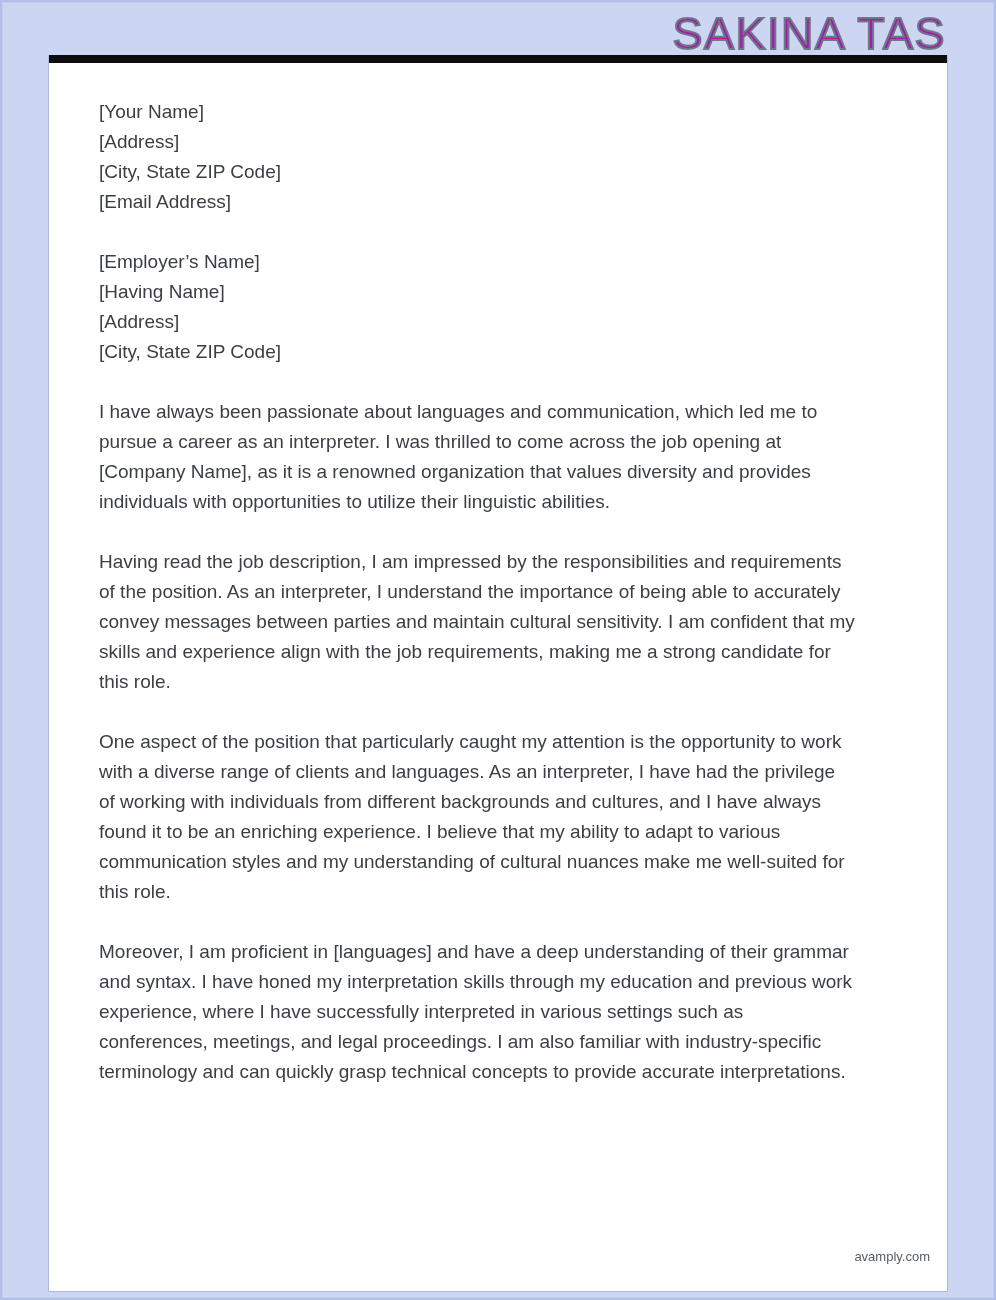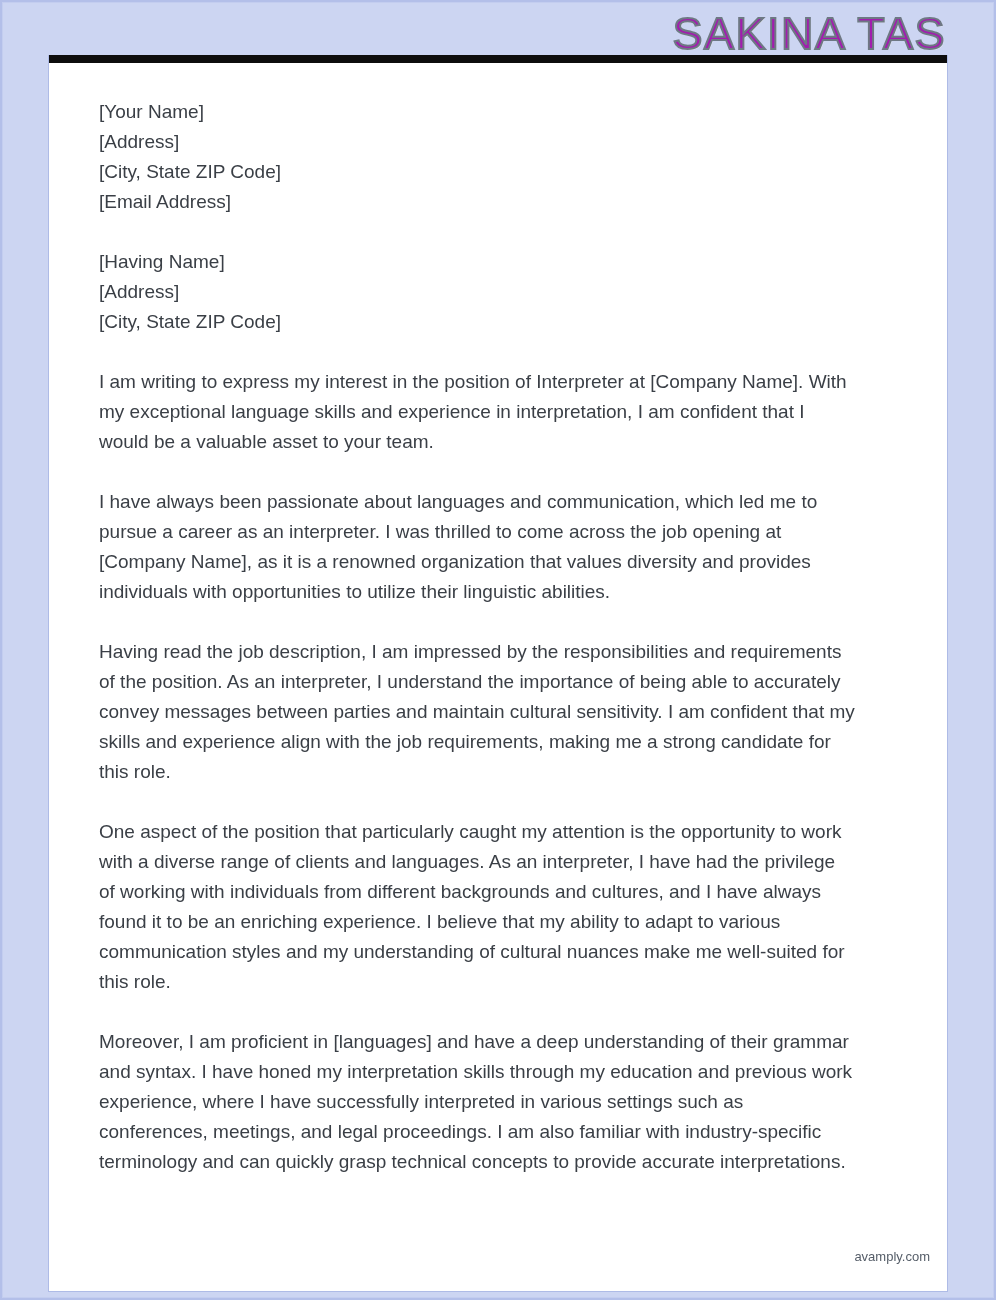--- a/index.html
+++ b/index.html
@@ -77,27 +77,27 @@
     <div class="content">
 
       <div class="block">
         <div class="line">[Your Name]</div>
         <div class="line">[Address]</div>
         <div class="line">[City, State ZIP Code]</div>
         <div class="line">[Email Address]</div>
       </div>
 
       <div class="block">
+        <div class="line">[Employer’s Name]</div>
         <div class="line">[Having Name]</div>
         <div class="line">[Address]</div>
         <div class="line">[City, State ZIP Code]</div>
       </div>
 
 
-      <p class="paragraph">I am writing to express my interest in the position of Interpreter at [Company Name]. With my exceptional language skills and experience in interpretation, I am confident that I would be a valuable asset to your team.</p>
       <p class="paragraph">I have always been passionate about languages and communication, which led me to pursue a career as an interpreter. I was thrilled to come across the job opening at [Company Name], as it is a renowned organization that values diversity and provides individuals with opportunities to utilize their linguistic abilities.</p>
       <p class="paragraph">Having read the job description, I am impressed by the responsibilities and requirements of the position. As an interpreter, I understand the importance of being able to accurately convey messages between parties and maintain cultural sensitivity. I am confident that my skills and experience align with the job requirements, making me a strong candidate for this role.</p>
       <p class="paragraph">One aspect of the position that particularly caught my attention is the opportunity to work with a diverse range of clients and languages. As an interpreter, I have had the privilege of working with individuals from different backgrounds and cultures, and I have always found it to be an enriching experience. I believe that my ability to adapt to various communication styles and my understanding of cultural nuances make me well-suited for this role.</p>
       <p class="paragraph">Moreover, I am proficient in [languages] and have a deep understanding of their grammar and syntax. I have honed my interpretation skills through my education and previous work experience, where I have successfully interpreted in various settings such as conferences, meetings, and legal proceedings. I am also familiar with industry-specific terminology and can quickly grasp technical concepts to provide accurate interpretations.</p>
 
     </div>
   </div>
 
   <div class="watermark">avamply.com</div>
 

